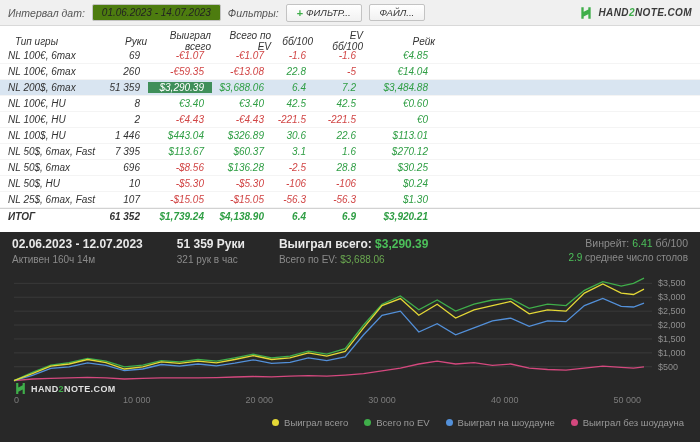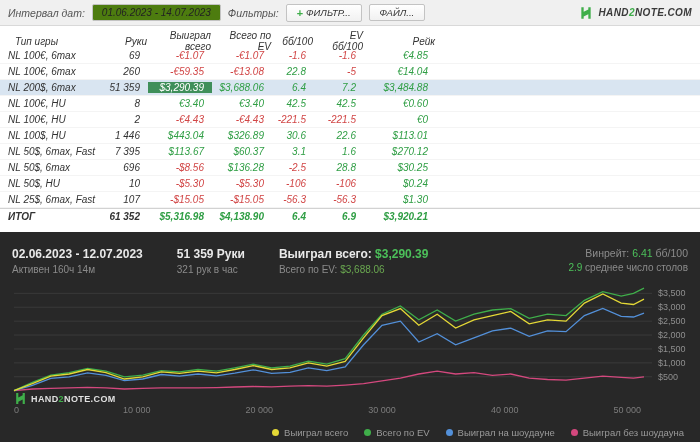--- a/index.html
+++ b/index.html
@@ -23,21 +23,21 @@
   .c-type { color:#333; text-align:left; }
   .c-num { text-align:right; padding-right:8px; color:#333; }
   .pos { color:#2f9e44; }
   .neg { color:#d14545; }
   .selected { background:#d9e5f1; }
   .win-hl { background:#3f8f5a; color:#ffffff; }
   .totals { font-weight:bold; border-top:1px solid #d2d2d2; border-bottom:none; }
 
   
   .bottom { height:210px; background:#282828; color:#cccccc; }
-  .stats { display:flex; align-items:flex-start; padding:15px 12px 2px 12px;justify-content:flex-end; }
+  .stats { display:flex; align-items:flex-start; padding:5px 12px 2px 12px;justify-content:flex-end; }
   .stat-col { margin-right:34px; }
   .stat-main { font-size:12px; font-weight:bold; color:#e9e9e9; white-space:nowrap; }
   .stat-sub { font-size:10px; color:#8b8b8b; margin-top:3px; white-space:nowrap; }
   .g { color:#4cc05a; }
   .g2 { color:#6aa850; }
   .lab-w { color:#e9e9e9; }
   .lab-g { color:#8b8b8b; }
   .stat-right { margin-left:auto; text-align:right; font-size:10.5px; color:#8b8b8b; }
   .stat-right .row2 { margin-top:3px; font-size:10px; }
 
@@ -167,21 +167,21 @@
           <div class="c-num">107</div>
           <div class="c-num neg">-$15.05</div>
           <div class="c-num neg">-$15.05</div>
           <div class="c-num neg">-56.3</div>
           <div class="c-num neg">-56.3</div>
           <div class="c-num pos">$1.30</div>
         </div>
         <div class="trow totals">
           <div class="c-type">ИТОГ</div>
           <div class="c-num">61 352</div>
-          <div class="c-num pos">$5,316.98</div>
+          <div class="c-num pos">$1,739.24</div>
           <div class="c-num pos">$4,138.90</div>
           <div class="c-num pos">6.4</div>
           <div class="c-num pos">6.9</div>
           <div class="c-num pos">$3,920.21</div>
         </div>
       </div>
   </div>
 </div>
 
 <div class="bottom">

